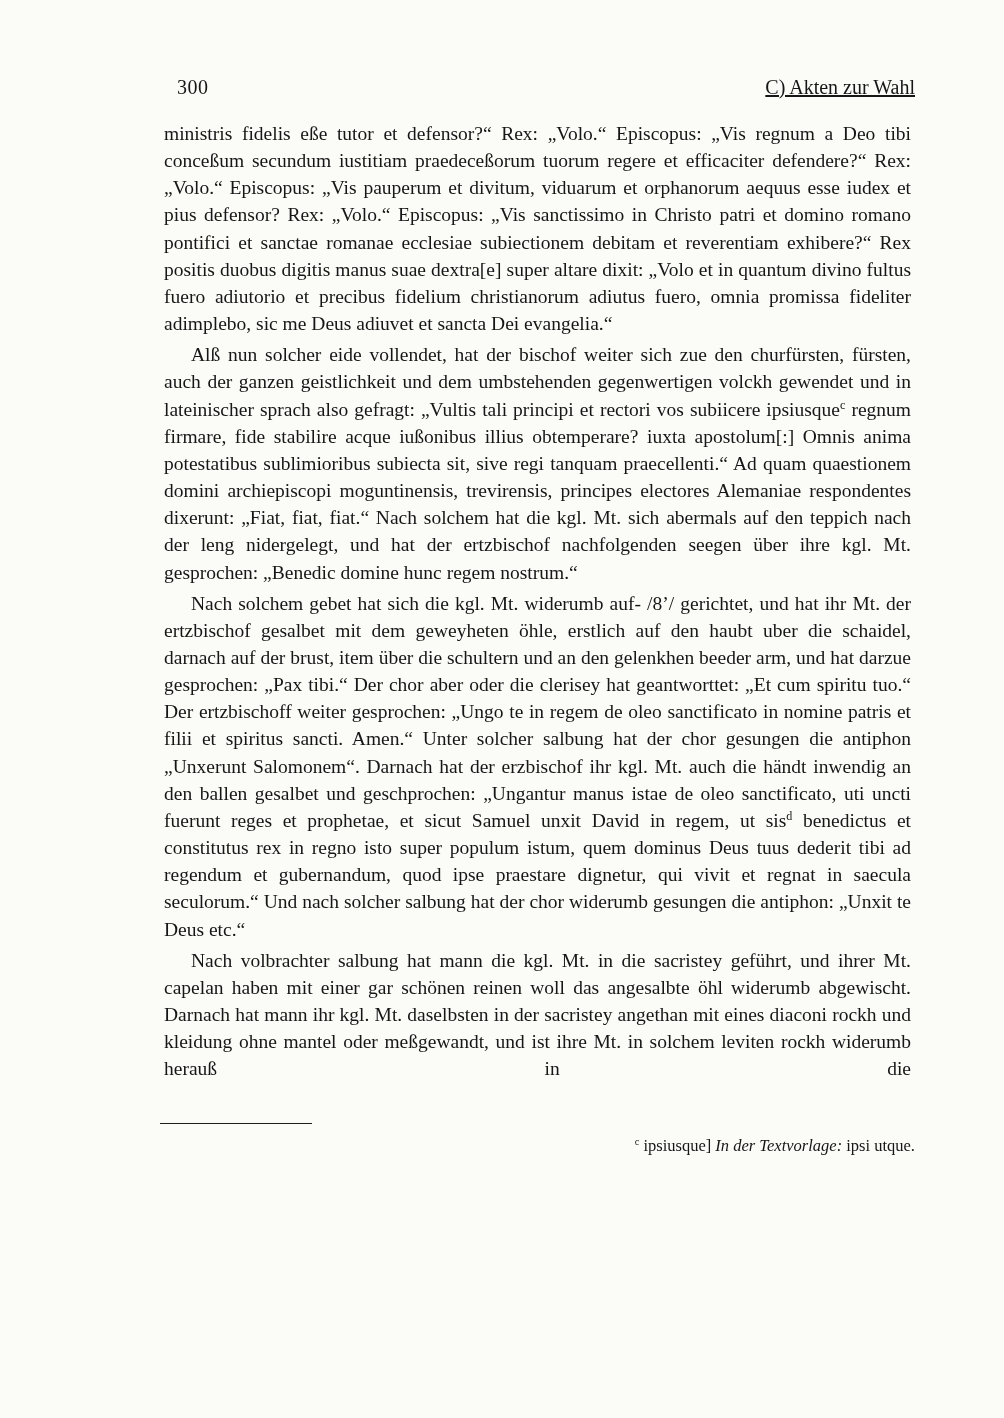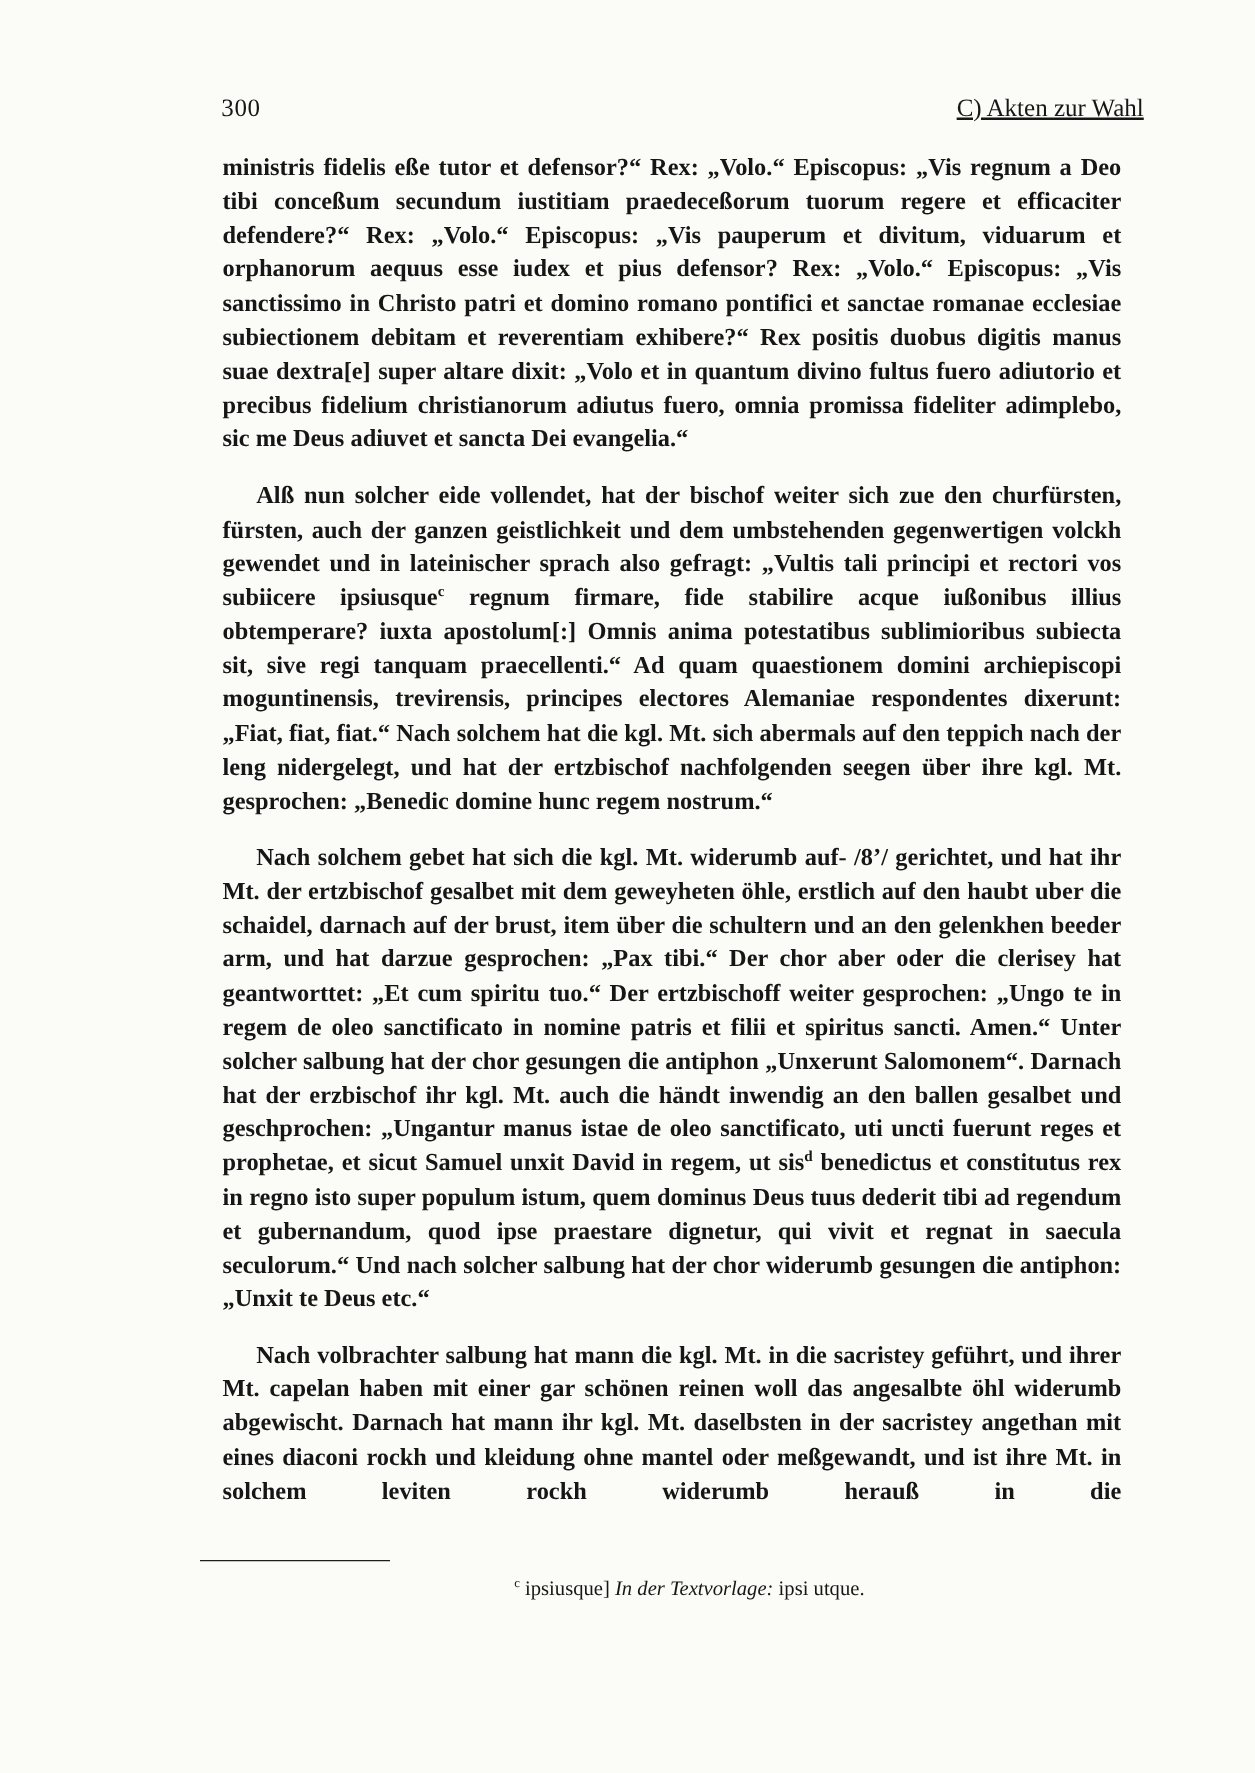--- a/index.html
+++ b/index.html
@@ -39,22 +39,21 @@
     text-align: right;
     text-decoration: underline;
   }
   .body-text {
     font-size: 19.5px;
     line-height: 27.15px;
     text-align: justify;
     text-justify: inter-word;
   }
   .para {
-    margin: 18px;
-    font-weight: bold;
+    margin: 4px;
   }
   .para.indent {
     text-indent: 27px;
   }
   .para.justify-last {
     text-align-last: justify;
   }
   sup {
     font-size: 0.62em;
     line-height: 0;
@@ -67,21 +66,21 @@
   }
   .footnote-rule {
     width: 152px;
     height: 0;
     border-top: 1.6px solid #1d1d1d;
     margin-bottom: 9px;
   }
   .footnote {
     margin: 0;
     text-indent: 28px;
-    text-align: center;
+    text-align: right;
   }
 </style>
 </head>
 <body>
 
 <div class="page">
 
   <header class="page-header">
     <span class="page-number">300</span>
     <span class="running-head">C) Akten zur Wahl</span>

